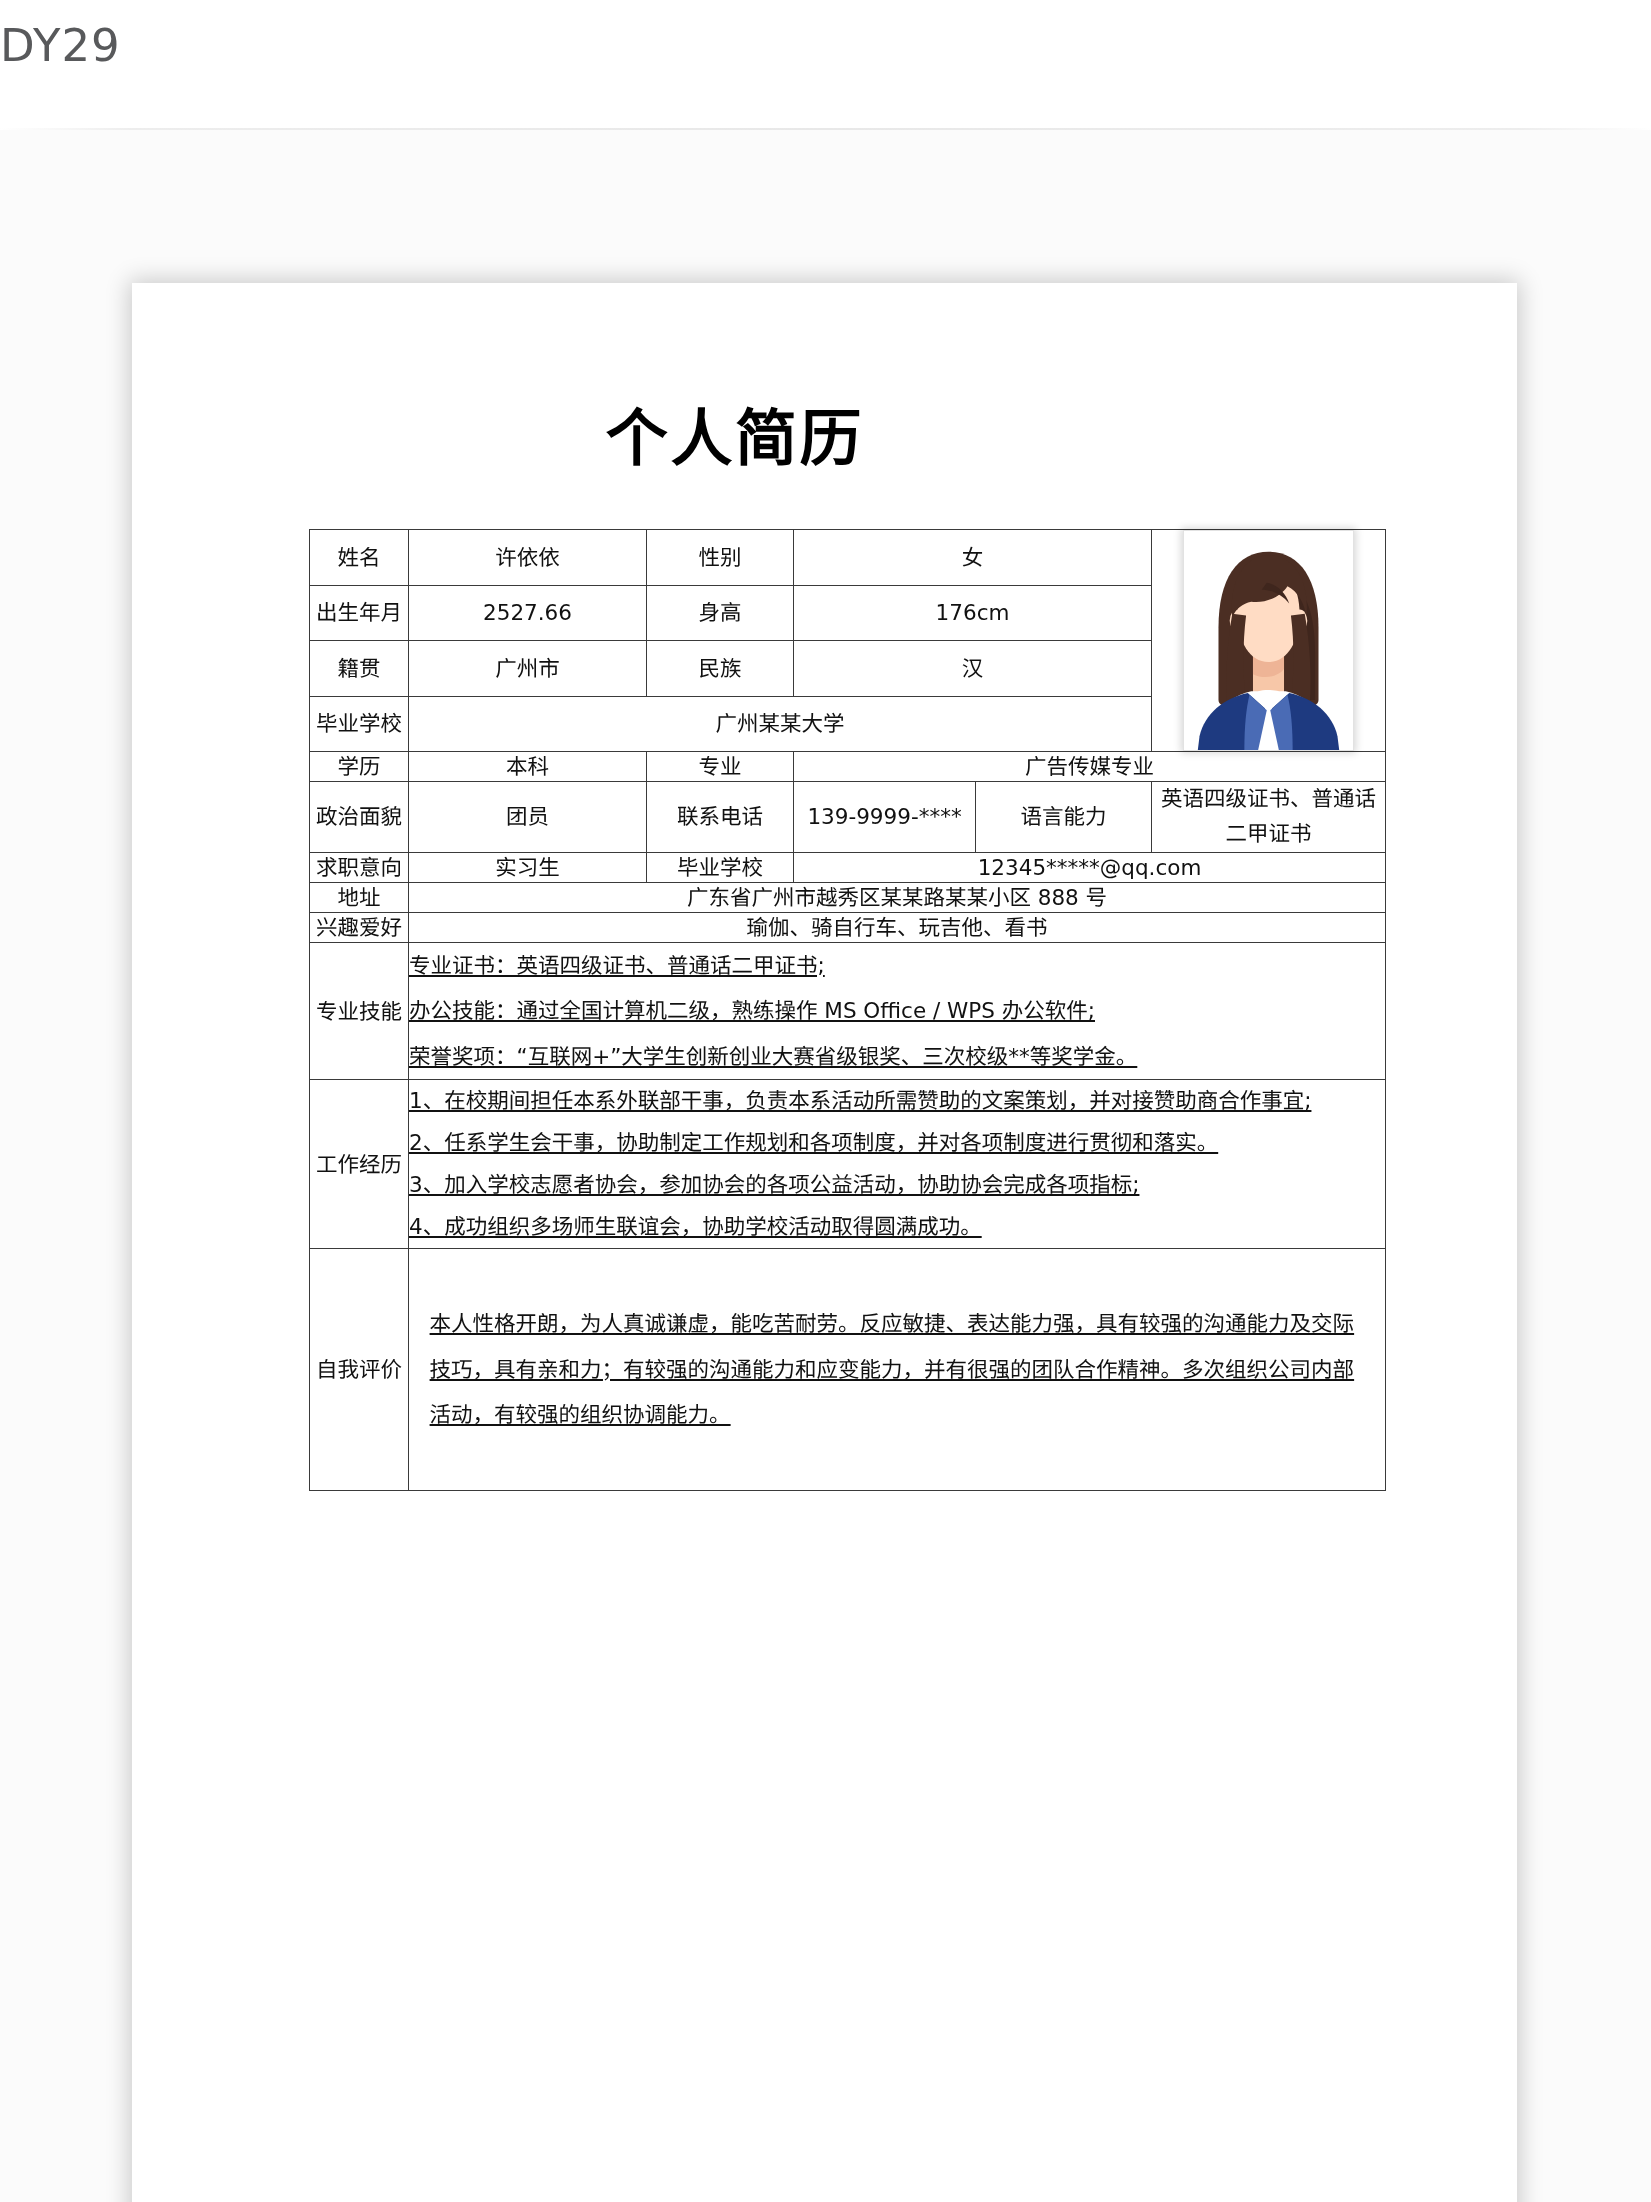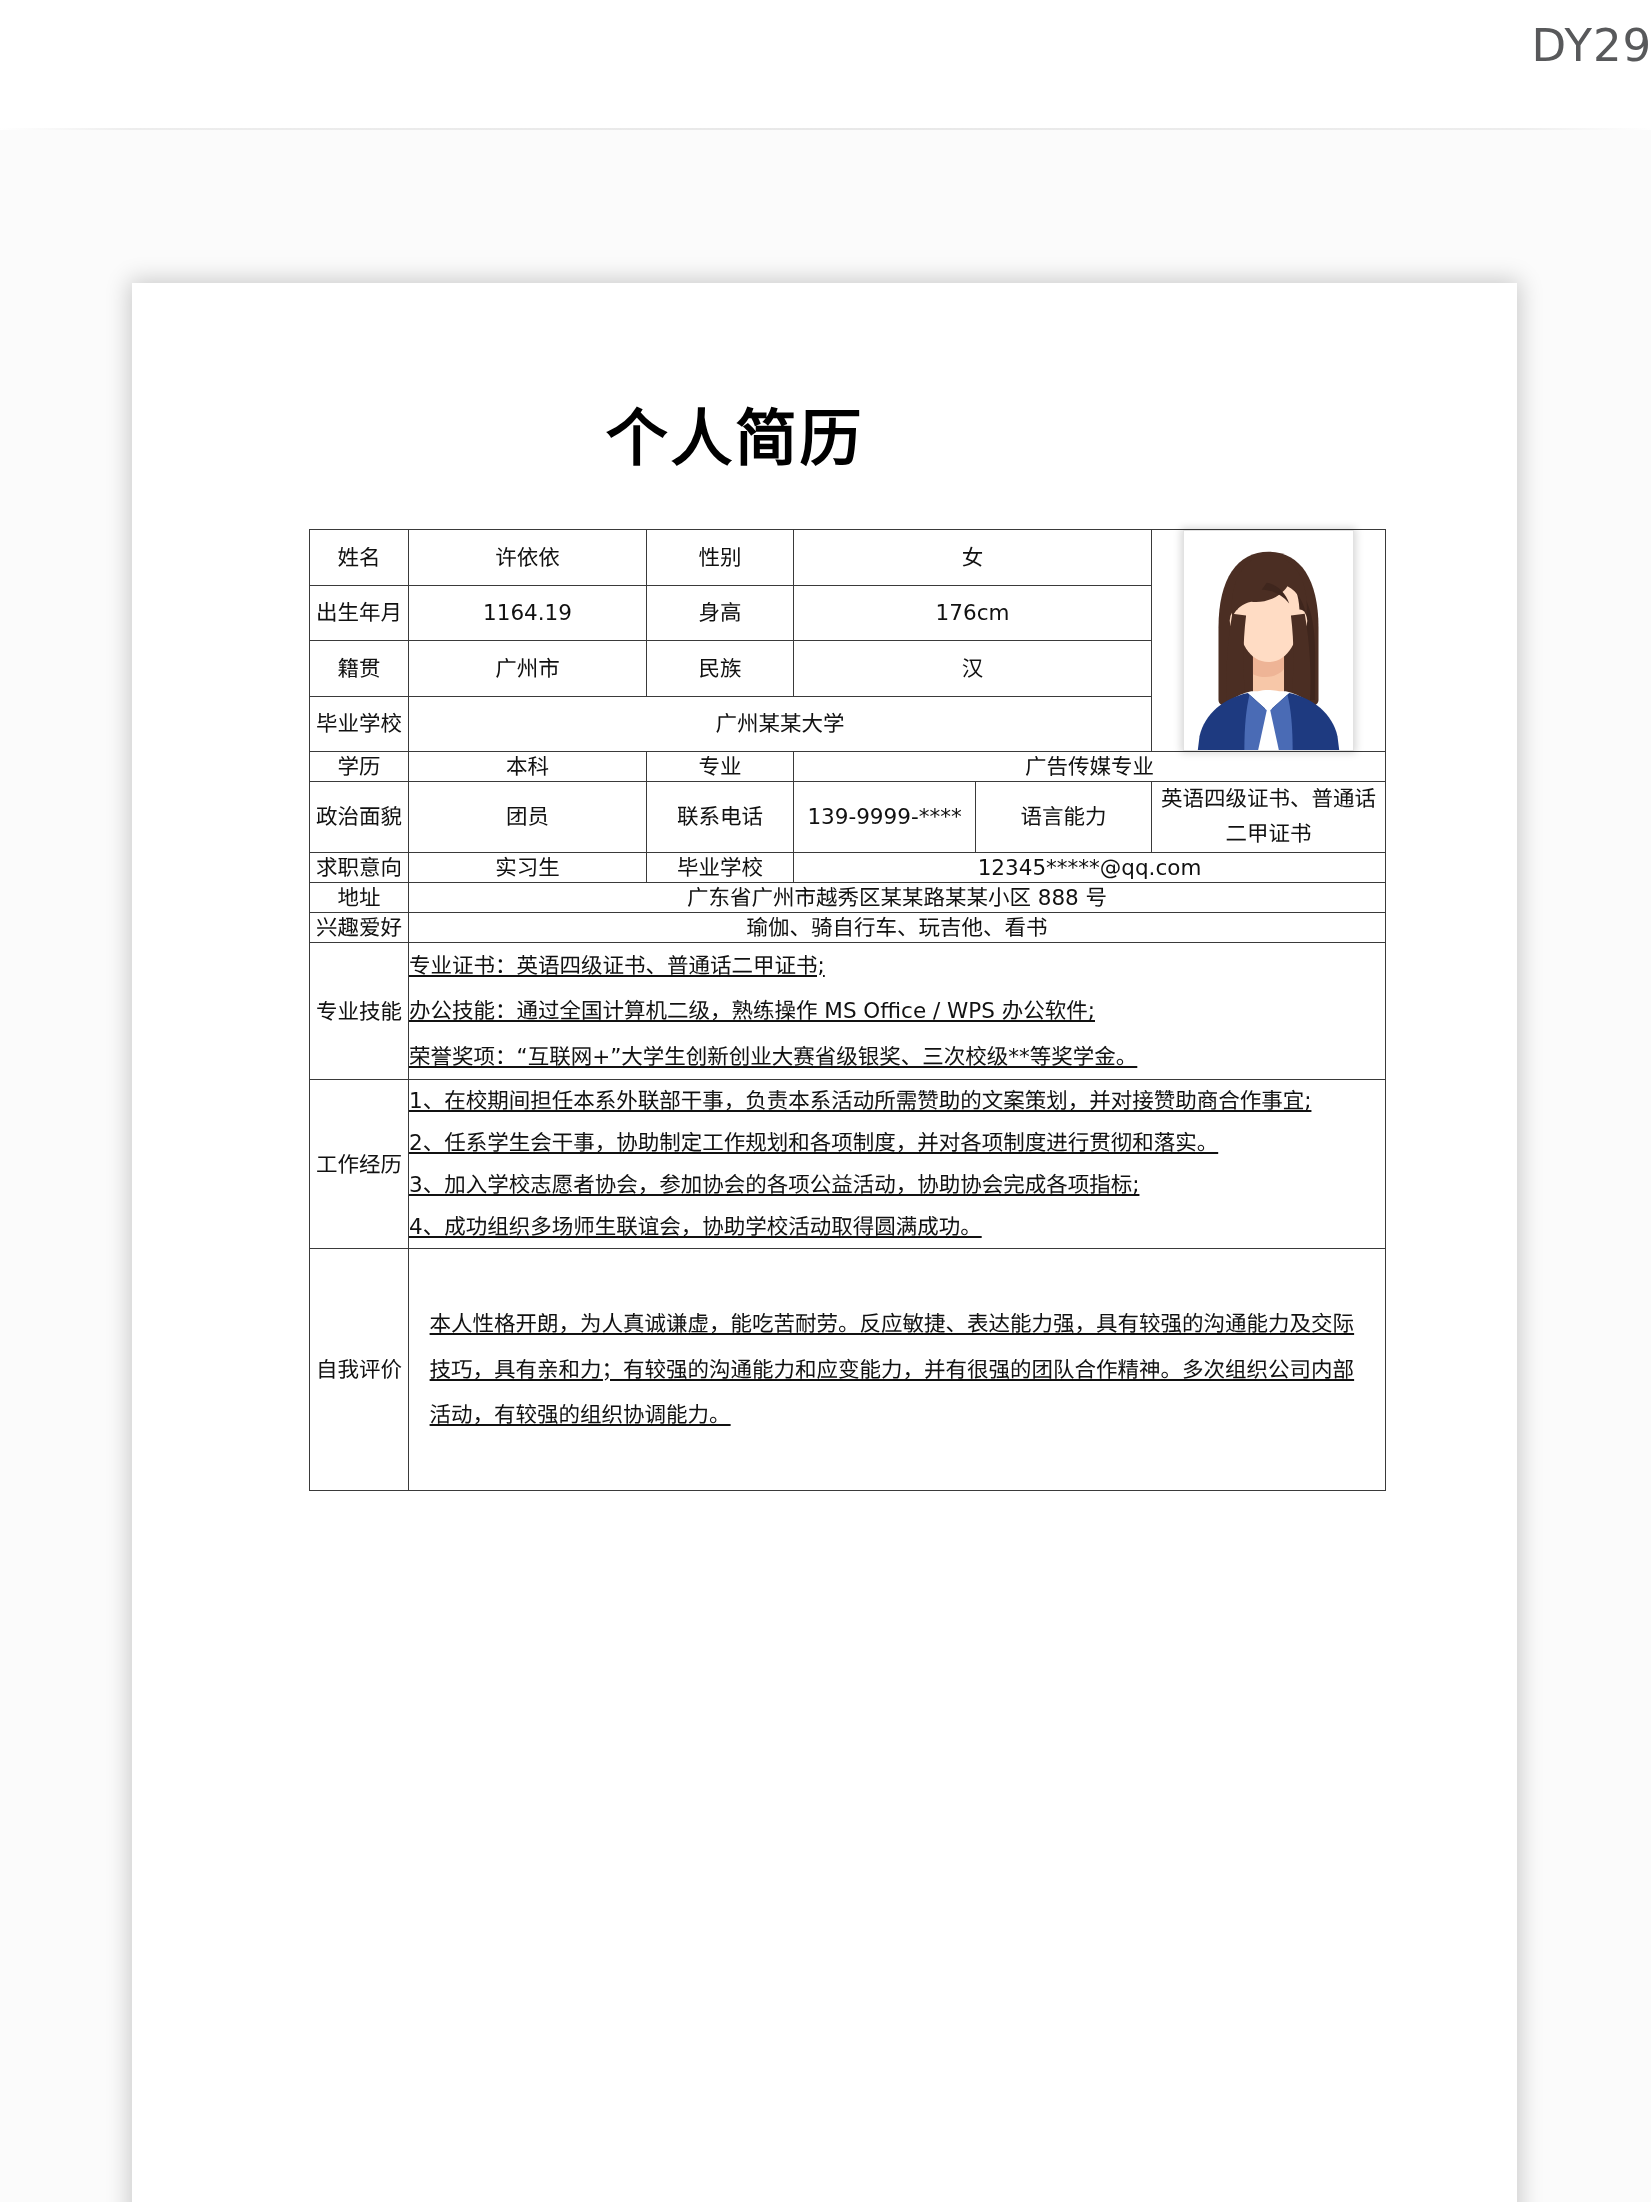--- a/index.html
+++ b/index.html
@@ -18,21 +18,21 @@
   
   #app-header {
     position: absolute;
     left: 0;
     top: 0;
     width: 1652px;
     height: 91px;
     background: #ffffff;
     display: flex;
     align-items: center;
-    justify-content: flex-end;
+    justify-content: flex-start;
   }
   #app-header .title-text {
     font-size: 45px;
     color: #58595b;
     letter-spacing: 0.9px;
     font-weight: 400;
     font-family: "DejaVu Sans", "Liberation Sans", sans-serif;
   }
   #header-rule {
     position: absolute;
@@ -205,21 +205,21 @@
                 <path d="M120 190 L100 208 L110 254 L126 254 C126 228 124 206 120 190 Z" fill="#4a6bb5"></path>
 
                 <path d="M86 186 L98 210 L110 186 C104 184 92 184 86 186 Z" fill="#ffffff"></path>
               </svg>
             </div>
           </td>
         </tr>
 
         <tr>
           <td class="lbl">出生年月</td>
-          <td class="val" colspan="2">1164.19</td>
+          <td class="val" colspan="2">2527.66</td>
           <td class="lbl">身高</td>
           <td class="val" colspan="3">176cm</td>
         </tr>
 
         <tr>
           <td class="lbl">籍贯</td>
           <td class="val" colspan="2">广州市</td>
           <td class="lbl">民族</td>
           <td class="val" colspan="3">汉</td>
         </tr>

